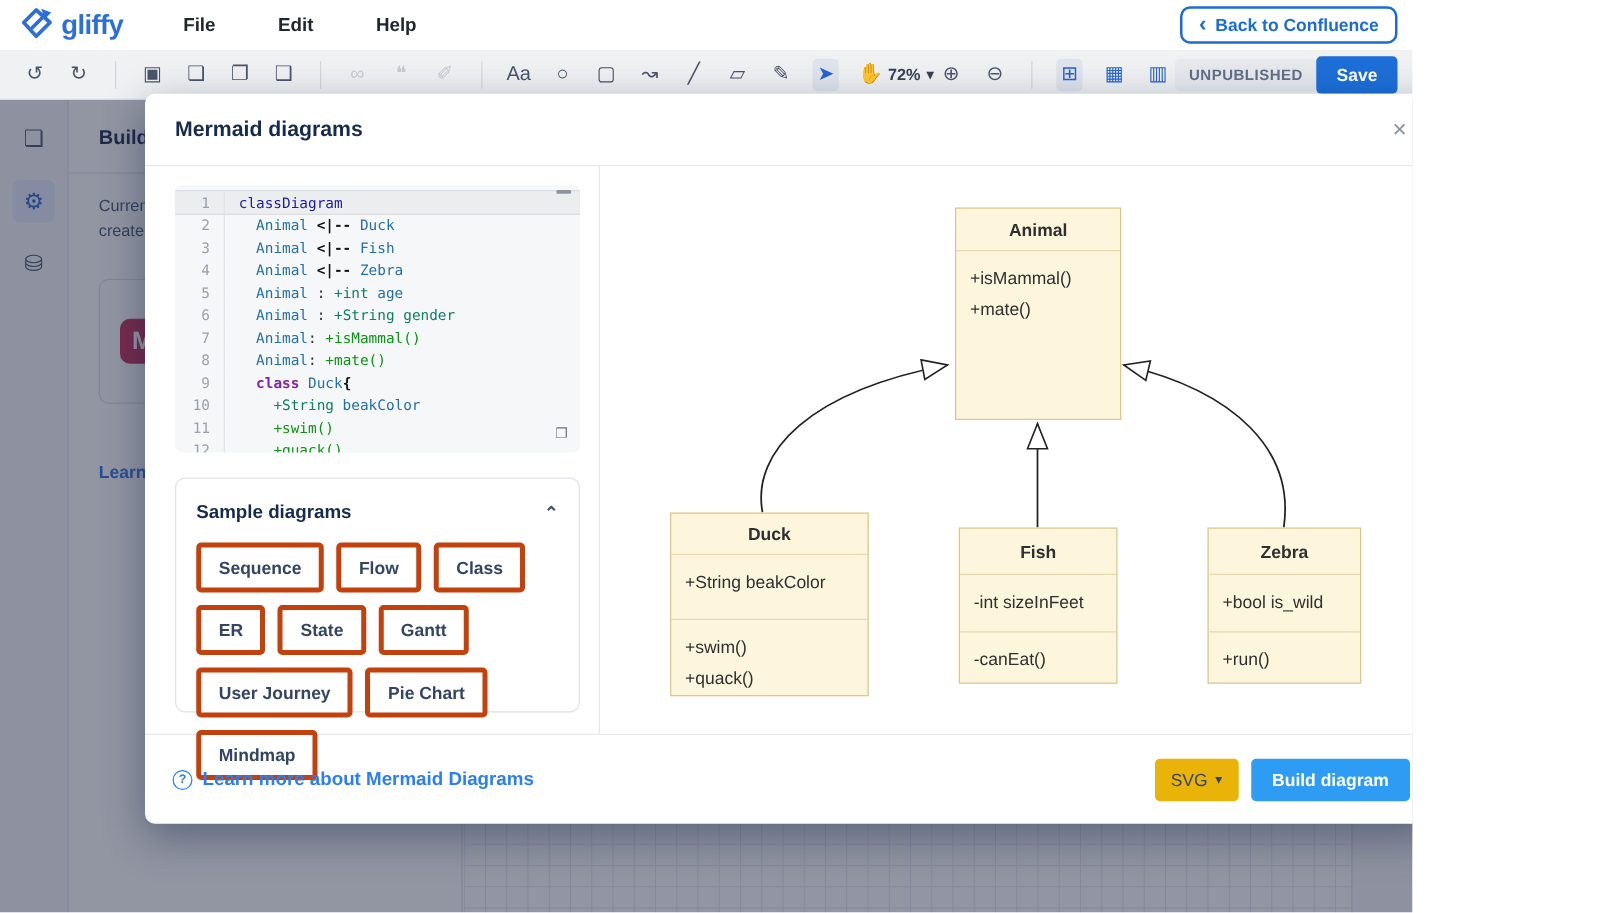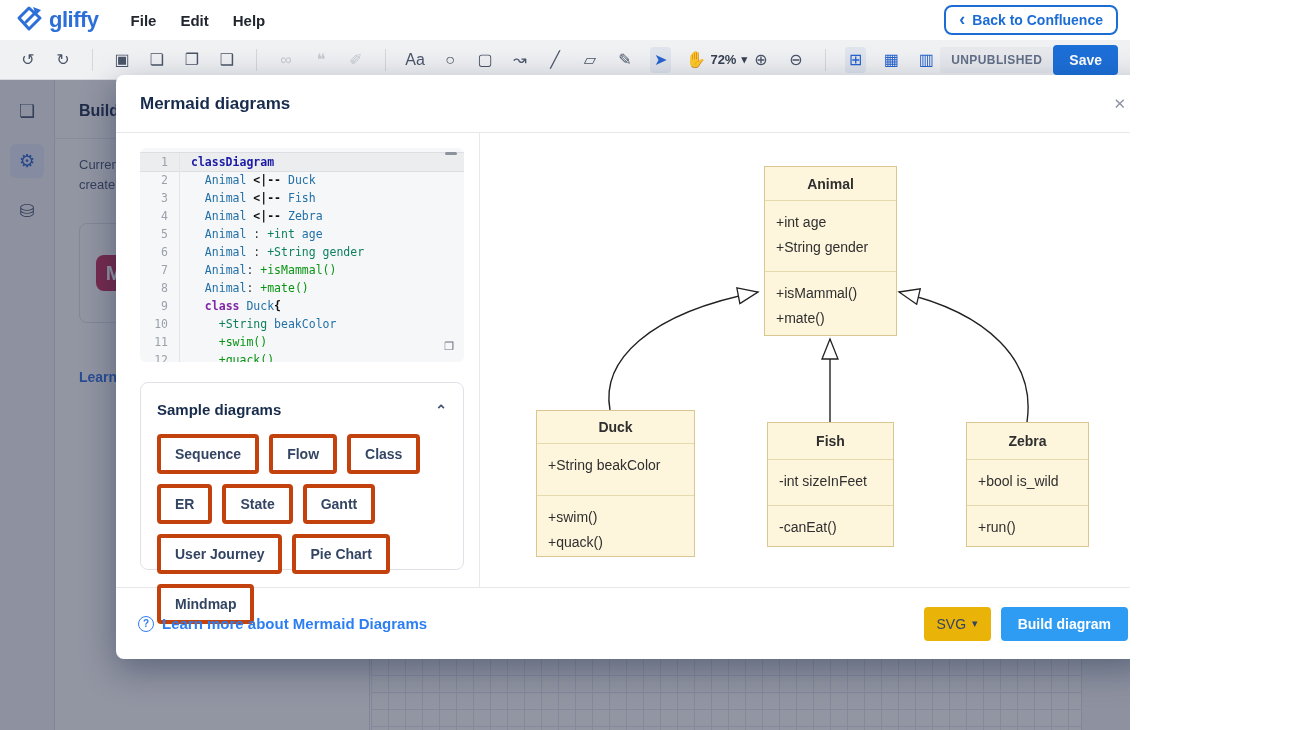--- a/index.html
+++ b/index.html
@@ -5,21 +5,21 @@
   * { box-sizing: border-box; margin: 0; padding: 0; }
   html,body { width:1289px; height:730px; overflow:hidden; }
   body { font-family:"Liberation Sans", sans-serif; background:#fff; }
   .stage { position:relative; width:1130px; height:730px; overflow:hidden; }
 
   
   .menubar { position:absolute; top:0; left:0; right:0; height:40px; background:#fff;
              display:flex; align-items:center; z-index:4; }
   .logo { display:flex; align-items:center; margin-left:14px; }
   .logo-text { font-size:22px; font-weight:bold; color:#2c6fd8; margin-left:3px; letter-spacing:-0.5px; }
-  .menu-items { display:flex; margin-left:32px; gap:24px; }
+  .menu-items { display:flex; margin-left:48px; gap:50px; }
   .menu-item { font-size:15px; font-weight:600; color:#22272f; cursor:default; }
   .back-btn { position:absolute; right:12px; top:5px; height:30px; display:flex; align-items:center;
               gap:7px; border:2px solid #1c6cd6; border-radius:8px; padding:0 13px;
               color:#1c6cd6; font-size:14px; font-weight:700; background:#fff; }
   .back-chevron { font-size:18px; line-height:1; margin-top:-2px; }
 
   
   .toolbar { position:absolute; top:40px; left:0; right:0; height:40px; background:#f0f1f3;
              border-bottom:1px solid #d7dadf; display:flex; align-items:center; padding-left:18px; z-index:4; }
   .tb-group { display:flex; align-items:center; gap:15px; }
@@ -78,21 +78,21 @@
 
   
   .code-editor { position:relative; width:324px; height:214px; background:#f6f7f8; border-radius:6px;
                  overflow:hidden; font-family:"DejaVu Sans Mono", monospace; font-size:11.5px; }
   .code-scroll { padding-top:5px; }
   .code-line { display:flex; height:18px; line-height:18px; white-space:pre; }
   .code-line.active { background:#ebedef; box-shadow:0 -1px 0 #dcdee2, 0 1px 0 #dcdee2; }
   .gutter { width:40px; text-align:right; padding-right:11px; color:#9aa1ab; flex:none;
             border-right:1px solid #e2e4e8; }
   .code-content { padding-left:11px; }
-  .tok.kw  { color:#1a1aa6; font-weight:bold; }
+  .tok.kw  { color:#1a1aa6; font-weight:normal; }
   .tok.kw2 { color:#8024a8; font-weight:bold; }
   .tok.name{ color:#2270a8; }
   .tok.op  { color:#111; font-weight:bold; }
   .tok.typ { color:#0e7f5f; }
   .tok.fn  { color:#0a9414; }
   .tok.pl  { color:#333; }
   .scroll-thumb { position:absolute; top:4px; right:7px; width:12px; height:3px; background:#8d939c; border-radius:2px; }
   .copy-btn { position:absolute; right:10px; bottom:8px; font-size:16px; color:#6b7280; }
 
   
@@ -282,24 +282,20 @@
               <path d="M1,1 L21,9 L1,17 Z" fill="#fff" stroke="#222" stroke-width="1.3"></path>
             </marker>
           </defs>
           <path d="M130,277 C121,228 168,180 278,159" fill="none" stroke="#222" stroke-width="1.4" marker-end="url(#tri)"></path>
           <path d="M350,289 L350,206" fill="none" stroke="#222" stroke-width="1.4" marker-end="url(#tri)"></path>
           <path d="M547,289 C556,228 509,180 419,159" fill="none" stroke="#222" stroke-width="1.4" marker-end="url(#tri)"></path>
         </svg>
         <div id="uml-classes">
             <div class="uml-box" style="left: 284px; top: 33px; width: 133px; height: 170px;">
               <div class="uml-title" style="height: 34px;">Animal</div>
-              <div class="uml-sec attrs" style="height: 71px;">
-                <div class="uml-member">+int age</div>
-                <div class="uml-member">+String gender</div>
-              </div>
               <div class="uml-sec methods">
                 <div class="uml-member">+isMammal()</div>
                 <div class="uml-member">+mate()</div>
               </div>
             </div>
             <div class="uml-box" style="left: 56px; top: 277px; width: 159px; height: 147px;">
               <div class="uml-title" style="height: 33px;">Duck</div>
               <div class="uml-sec attrs" style="height: 52px;">
                 <div class="uml-member">+String beakColor</div>
               </div>

